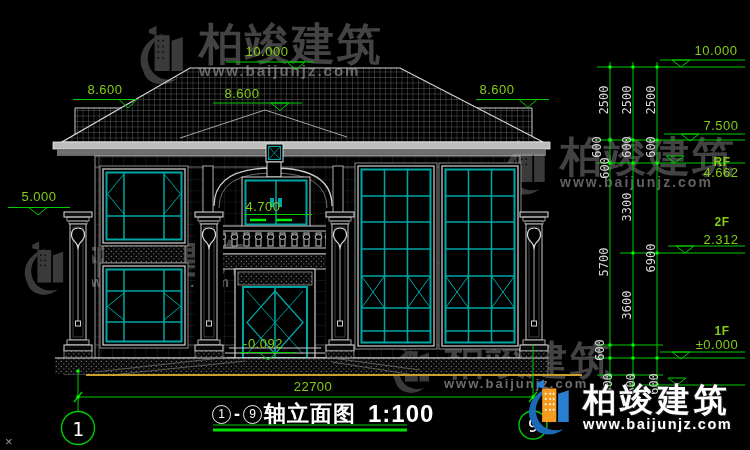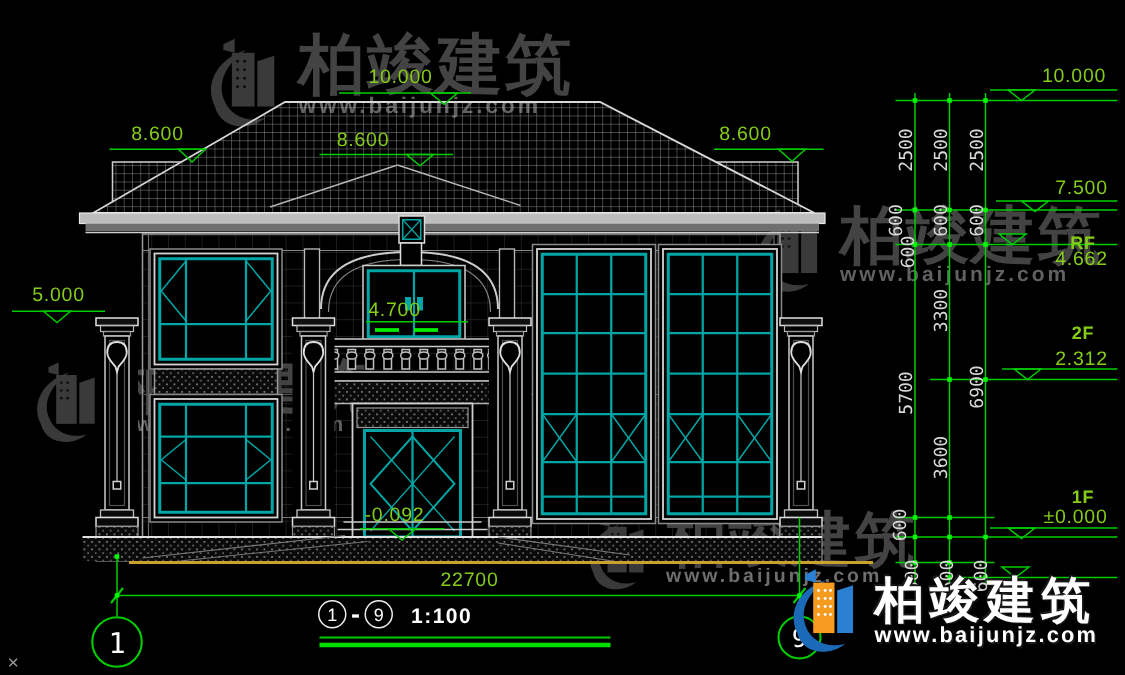--- a/index.html
+++ b/index.html
@@ -15,21 +15,21 @@
         font-size:12px;white-space:nowrap;transform:translate(-50%,-50%) rotate(-90deg);}
   .flr{font-size:12px;font-weight:bold;}
   .bubble-digit{position:absolute;z-index:3;font-family:"DejaVu Sans Mono",monospace;color:#fff;
         font-size:19px;transform:translate(-50%,-50%);}
   #title{position:absolute;left:212px;top:399px;z-index:3;display:flex;align-items:center;
          gap:2px;color:#fff;}
   .tcircle{width:17px;height:17px;border:1.4px solid #efefef;border-radius:50%;display:flex;
            align-items:center;justify-content:center;font-size:12px;color:#fff;flex:0 0 auto;}
   .tdash{font-size:18px;font-weight:bold;margin:0 1px;}
   .tname{font-size:22px;font-weight:bold;letter-spacing:1px;white-space:nowrap;}
-  .tscale{font-size:14px;font-weight:bold;margin-left:10px;letter-spacing:1px;}
+  .tscale{font-size:24px;font-weight:bold;margin-left:10px;letter-spacing:1px;}
   #brand-logo{position:absolute;left:524px;top:376px;z-index:4;display:flex;align-items:center;gap:5px;}
   .logo-name{font-weight:bold;color:#fff;font-size:33px;line-height:1;letter-spacing:4px;
              white-space:nowrap;text-shadow:1px 1px 0 #1a1a1a,-1px -1px 0 #1a1a1a;}
   .logo-url{font-weight:bold;color:#fff;font-size:14.5px;letter-spacing:1.5px;white-space:nowrap;
             text-shadow:1px 1px 0 #1a1a1a;}
   .corner{position:absolute;z-index:3;color:#9a9a9a;font-size:13px;}
 </style>
 </head>
 <body>
 
@@ -484,20 +484,21 @@
 
   <div class="bubble-digit" style="left:78px;top:429px;">1</div>
   <div class="bubble-digit" style="left:533px;top:426px;font-size:17px;">9</div>
 
   <div class="corner" style="left:5px;top:434px;">×</div>
 
   <div id="title">
     <span class="tcircle">1</span>
     <span class="tdash">-</span>
     <span class="tcircle">9</span>
+    <span class="tname">轴立面图</span>
     <span class="tscale">1:100</span>
   </div>
 
   <div id="brand-logo">
     <svg width="54" height="62" viewBox="0 0 60 70">
       <path d="M8,52 C0,36 10,18 30,12 C16,22 10,34 14,46 C18,58 30,64 44,60 C32,70 12,68 8,52 Z" fill="#1a6ab8"></path>
       <rect x="20" y="14" width="16" height="38" fill="#f59b1f"></rect>
       <polygon points="38,20 50,16 50,52 38,52" fill="#2b7fd0"></polygon>
       <polygon points="14,8 22,4 22,14 14,12" fill="#2b7fd0"></polygon>
       <g fill="#fff">

